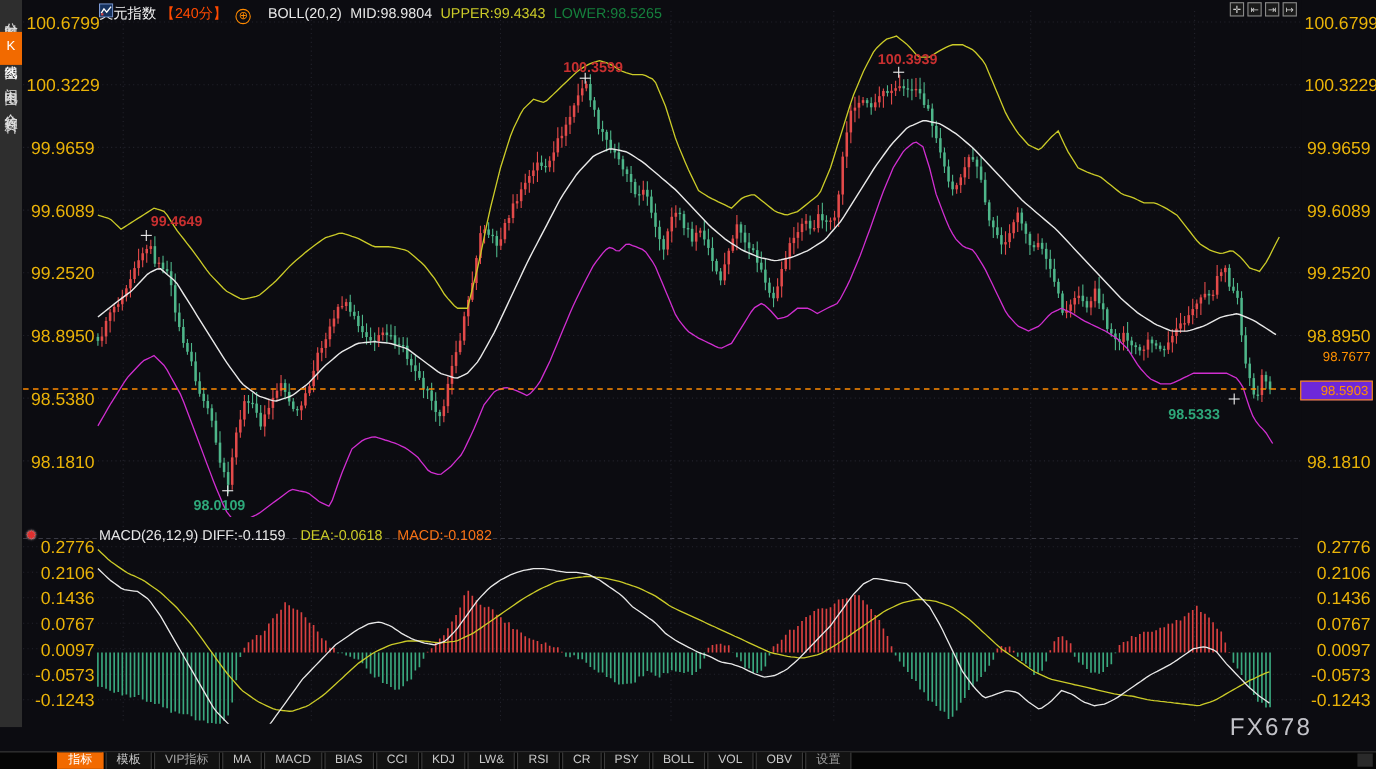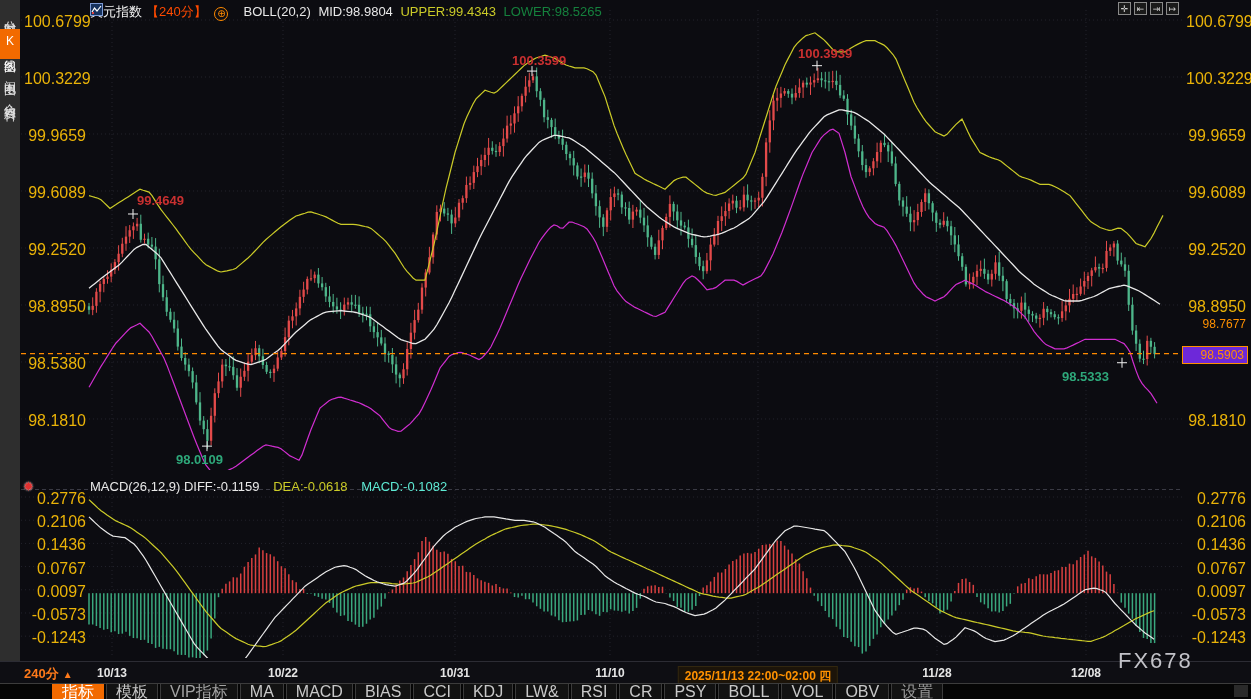--- a/index.html
+++ b/index.html
@@ -17,21 +17,21 @@
   .hd-symbol{color:#f2f2f2;}
   .hd-period{color:#ff4a00;}
   .compare{display:inline-block;width:12px;height:12px;line-height:11px;border:1px solid #ff8a00;border-radius:50%;
            color:#ff8a00;font-size:10px;text-align:center;vertical-align:-1px;margin-right:5px;cursor:pointer;}
   .hd-ind,.hd-mid{color:#e8e8e8;}
   .hd-upper{color:#cbcb28;}
   .hd-lower{color:#15803d;}
   .macd-header{position:absolute;left:90px;top:479px;font-size:13px;white-space:nowrap;z-index:6;}
   .macd-header .m1{color:#e8e8e8;margin-right:10px;}
   .macd-header .m2{color:#cbcb28;margin-right:10px;}
-  .macd-header .m3{color:#5eead4;}
+  .macd-header .m3{color:#f97316;}
   .burst-icon{position:absolute;left:23px;top:479px;font-size:13px;color:#e03030;text-shadow:0 0 2px #fff;z-index:6;}
   
   .tr-icons{position:absolute;left:1118px;top:2px;display:flex;gap:3px;z-index:7;}
   .tr-icons .ibtn{width:13px;height:13px;border:1px solid #8a8a8a;background:#1a1a1a;color:#cfcfcf;
                   font-size:9px;line-height:12px;text-align:center;cursor:pointer;box-sizing:border-box;}
   
   .axis-label{position:absolute;font-size:16px;color:#eab308;width:62px;}
   .axis-left{left:24px;text-align:right;}
   .axis-right{left:1186px;text-align:right;width:60px;}
   .price-tag{position:absolute;left:1186px;font-size:12px;color:#ff9100;width:60px;text-align:right;}
@@ -42,21 +42,21 @@
   .anno.green{color:#2ea87a;}
   
   .time-axis{position:absolute;left:0;top:661px;width:1251px;height:22px;background:#0e0e13;border-top:1px solid #2c2c34;box-sizing:border-box;}
   .period-sel{position:absolute;left:24px;top:3px;font-size:13px;font-weight:bold;color:#ff7a1a;cursor:pointer;}
   .period-sel .arrow{font-size:10px;margin-left:4px;}
   .date-label{position:absolute;top:4px;font-size:12px;font-weight:bold;color:#e5e5e5;transform:translateX(-50%);white-space:nowrap;}
   .date-label.selected{color:#ff9100;background:#1c1409;padding:1px 6px;border:1px solid #32270f;}
   
   .toolbar{position:absolute;left:0;top:683px;width:1251px;height:16px;background:#050505;border-top:1px solid #3c3c3c;
            display:flex;align-items:stretch;padding-left:52px;box-sizing:border-box;}
-  .tb-btn{font-size:16px;color:#c8c8c8;background:#121212;border-right:1px solid #3b3b3b;border-left:1px solid #3b3b3b;
+  .tb-btn{font-size:11px;color:#c8c8c8;background:#121212;border-right:1px solid #3b3b3b;border-left:1px solid #3b3b3b;
           margin-right:2px;padding:0 9px;line-height:15px;cursor:pointer;white-space:nowrap;}
   .tb-btn.active{background:#f26a00;color:#fff;border-color:#f26a00;}
   .tb-btn.vip{color:#a3a3a3;}
   .tb-btn.muted{color:#9a9a9a;}
   .watermark{position:absolute;left:1118px;top:648px;font-size:22px;color:#c2c2c8;letter-spacing:2px;z-index:8;}
   .scroll-corner{position:absolute;left:1234px;top:685px;width:14px;height:12px;background:#2a2a2a;z-index:9;}
   svg{position:absolute;left:0;top:0;}
   .kicon{display:inline-block;vertical-align:-2px;margin-right:4px;}
 </style>
 </head>
@@ -1065,32 +1065,20 @@
       <div class="price-tag boxed" style="top: 345.626px;">98.5903</div>
     </div>
   <div id="annos">
       <div class="anno red" style="left: 137px; top: 192.987px;">99.4649</div>
       <div class="anno red" style="left: 512px; top: 53.0912px;">100.3599</div>
       <div class="anno red" style="left: 798px; top: 45.6628px;">100.3939</div>
       <div class="anno green" style="left: 176px; top: 452.133px;">98.0109</div>
       <div class="anno green" style="left: 1062px; top: 368.726px;">98.5333</div>
     </div>
 
-  <div class="time-axis" id="time-axis">
-    <span class="period-sel">
-      <span>240分</span><span class="arrow">▲</span>
-    </span>
-  <span class="date-label" style="left: 112px;">10/13</span>
-      <span class="date-label" style="left: 283px;">10/22</span>
-      <span class="date-label" style="left: 455px;">10/31</span>
-      <span class="date-label" style="left: 610px;">11/10</span>
-      <span class="date-label selected" style="left: 758px;">2025/11/13 22:00~02:00 四</span>
-      <span class="date-label" style="left: 937px;">11/28</span>
-      <span class="date-label" style="left: 1086px;">12/08</span>
-    </div>
 
   <div class="toolbar" id="toolbar">
       <span class="tb-btn active">指标</span>
       <span class="tb-btn">模板</span>
       <span class="tb-btn vip">VIP指标</span>
       <span class="tb-btn">MA</span>
       <span class="tb-btn">MACD</span>
       <span class="tb-btn">BIAS</span>
       <span class="tb-btn">CCI</span>
       <span class="tb-btn">KDJ</span>

